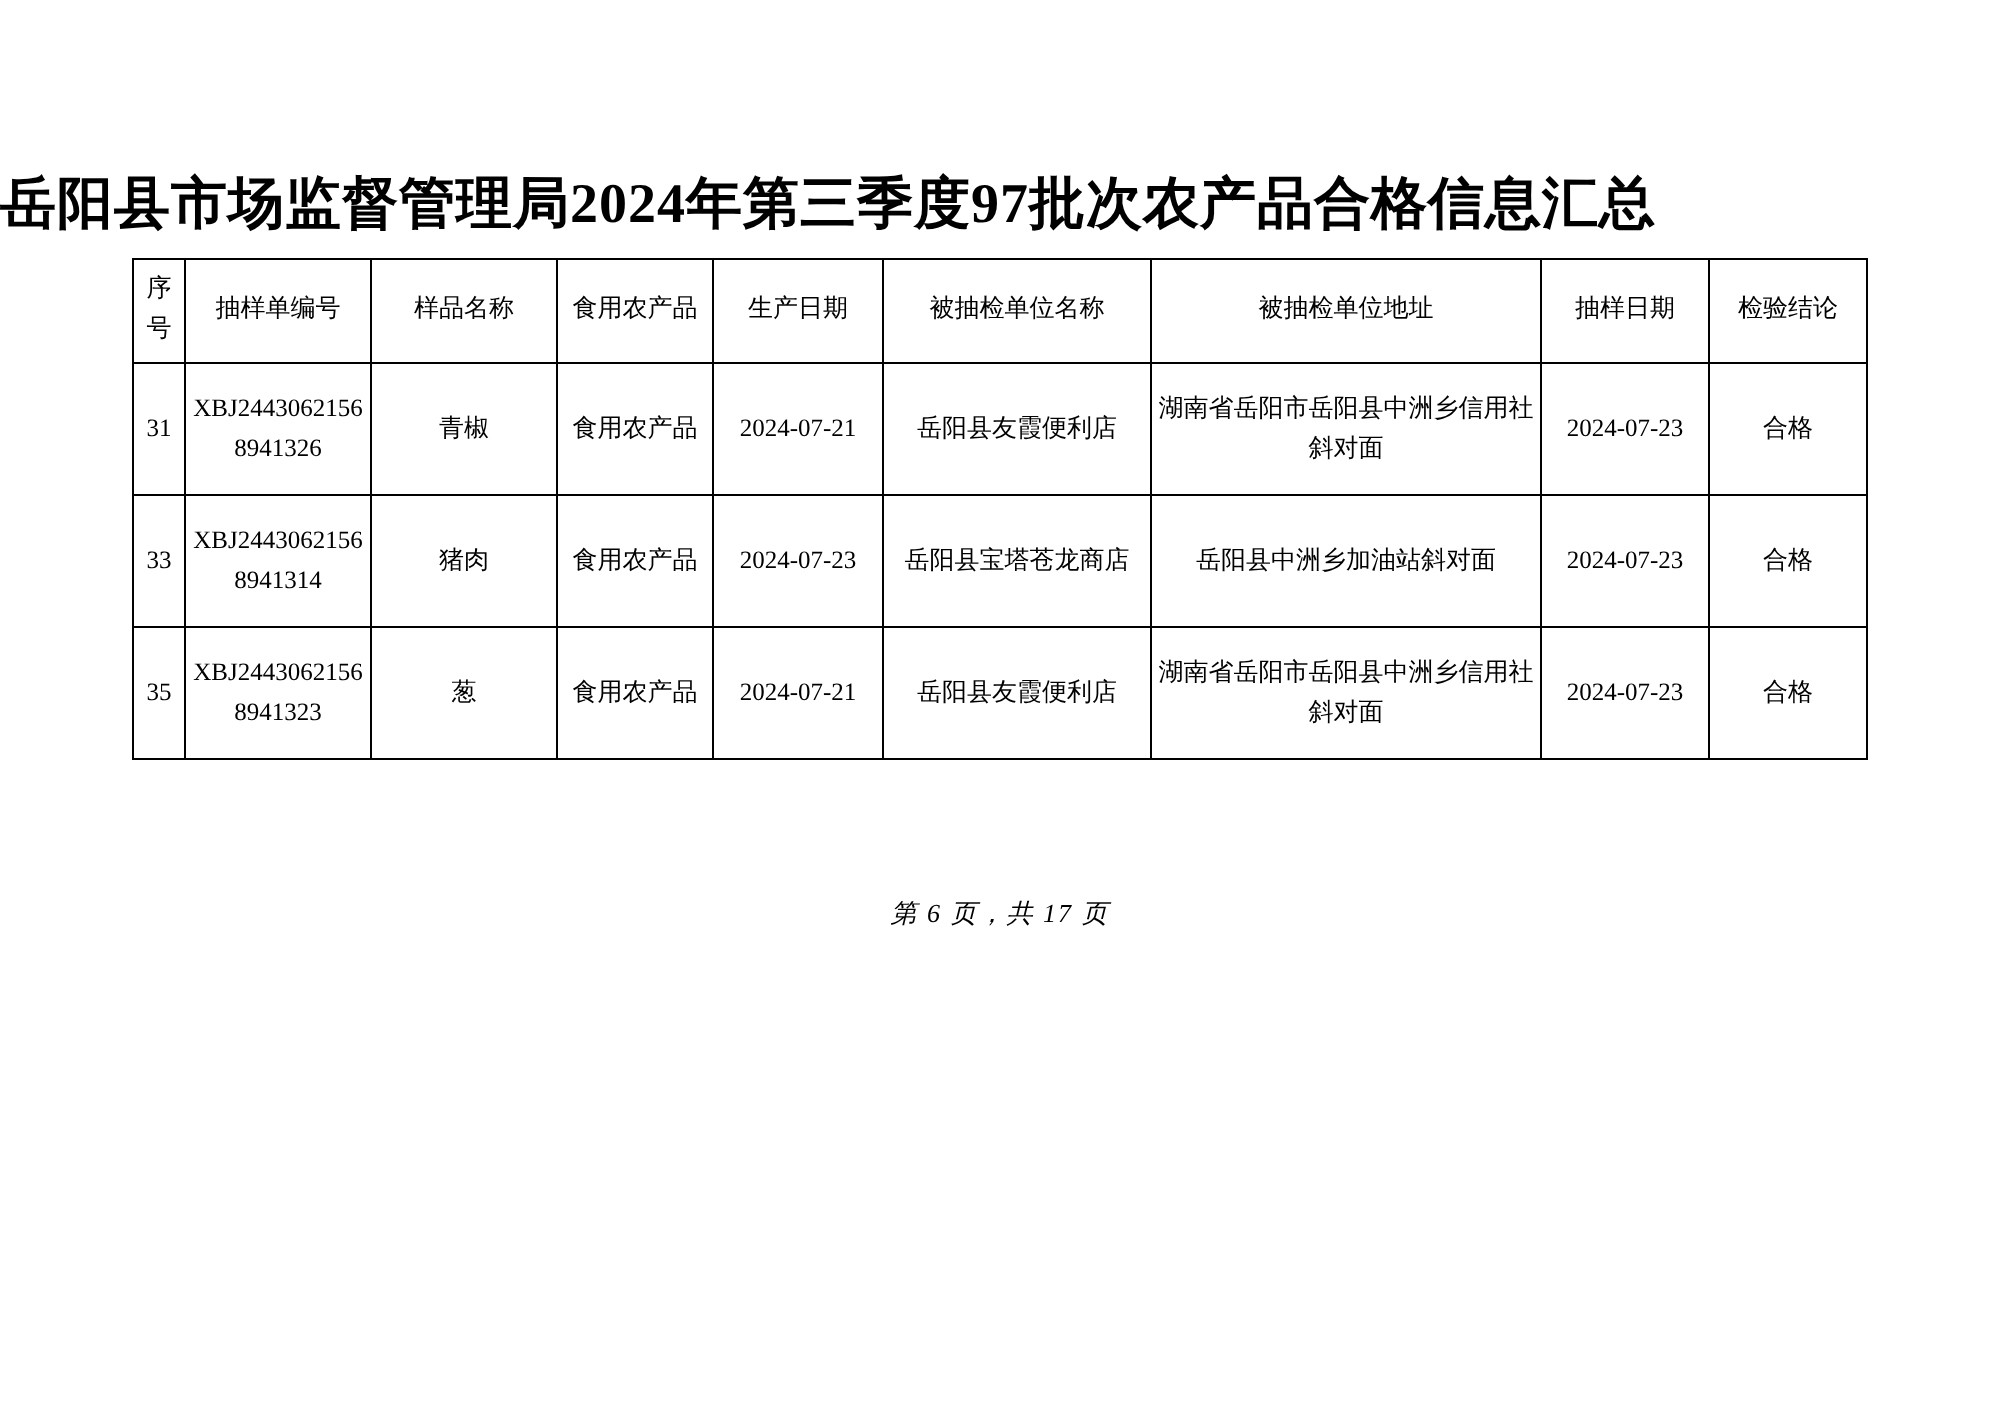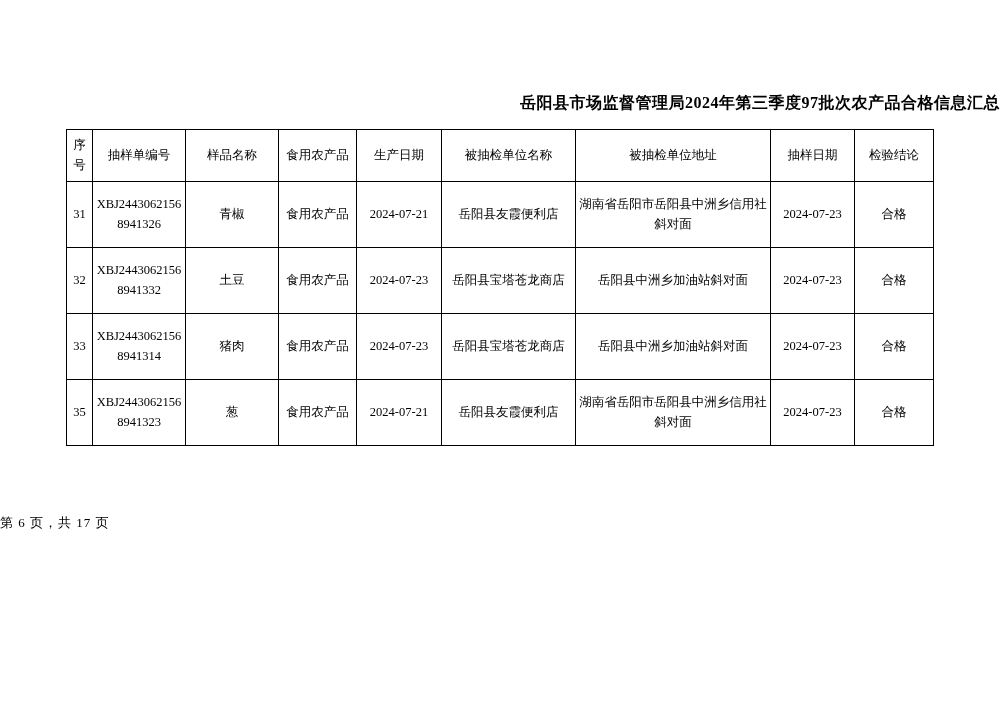--- a/index.html
+++ b/index.html
@@ -13,22 +13,22 @@
     overflow: hidden;
   }
   .page {
     position: relative;
     width: 1000px;
     height: 706px;
     background: #ffffff;
   }
   .title {
     margin: 90px 0 0 0;
-    text-align: right;
-    font-size: 16px;
+    text-align: left;
+    font-size: 28px;
     font-weight: bold;
     line-height: 26px;
     letter-spacing: 0.5px;
   }
   table.report {
     border-collapse: collapse;
     table-layout: fixed;
     margin: 13px 0 0 66px;
     width: 867px;
     border: 1px solid #000;
@@ -37,27 +37,28 @@
     border: 1px solid #000;
     text-align: center;
     vertical-align: middle;
     font-size: 12.5px;
     font-weight: normal;
     padding: 1px 2px;
     white-space: pre-line;
     line-height: 1.55;
     overflow: hidden;
   }
-  .report thead tr { height: 52px; }
+  .report thead tr { height: 52px; font-family: Liberation Mono, monospace; }
   .report tbody tr { height: 66px; }
   .footer {
     margin-top: 68px;
-    text-align: left;
+    text-align: center;
     font-size: 13px;
     letter-spacing: 1px;
+    font-style: italic;
   }
 </style>
 </head>
 <body>
 
 <div class="page">
   <h1 class="title">岳阳县市场监督管理局2024年第三季度97批次农产品合格信息汇总</h1>
 
   <table class="report">
     <colgroup>
@@ -92,32 +93,20 @@
           <td>青椒</td>
           <td>食用农产品</td>
           <td>2024-07-21</td>
           <td>岳阳县友霞便利店</td>
           <td>湖南省岳阳市岳阳县中洲乡信用社
 斜对面</td>
           <td>2024-07-23</td>
           <td>合格</td>
         </tr>
         <tr>
-          <td>32</td>
-          <td>XBJ2443062156
-8941332</td>
-          <td>土豆</td>
-          <td>食用农产品</td>
-          <td>2024-07-23</td>
-          <td>岳阳县宝塔苍龙商店</td>
-          <td>岳阳县中洲乡加油站斜对面</td>
-          <td>2024-07-23</td>
-          <td>合格</td>
-        </tr>
-        <tr>
           <td>33</td>
           <td>XBJ2443062156
 8941314</td>
           <td>猪肉</td>
           <td>食用农产品</td>
           <td>2024-07-23</td>
           <td>岳阳县宝塔苍龙商店</td>
           <td>岳阳县中洲乡加油站斜对面</td>
           <td>2024-07-23</td>
           <td>合格</td>

